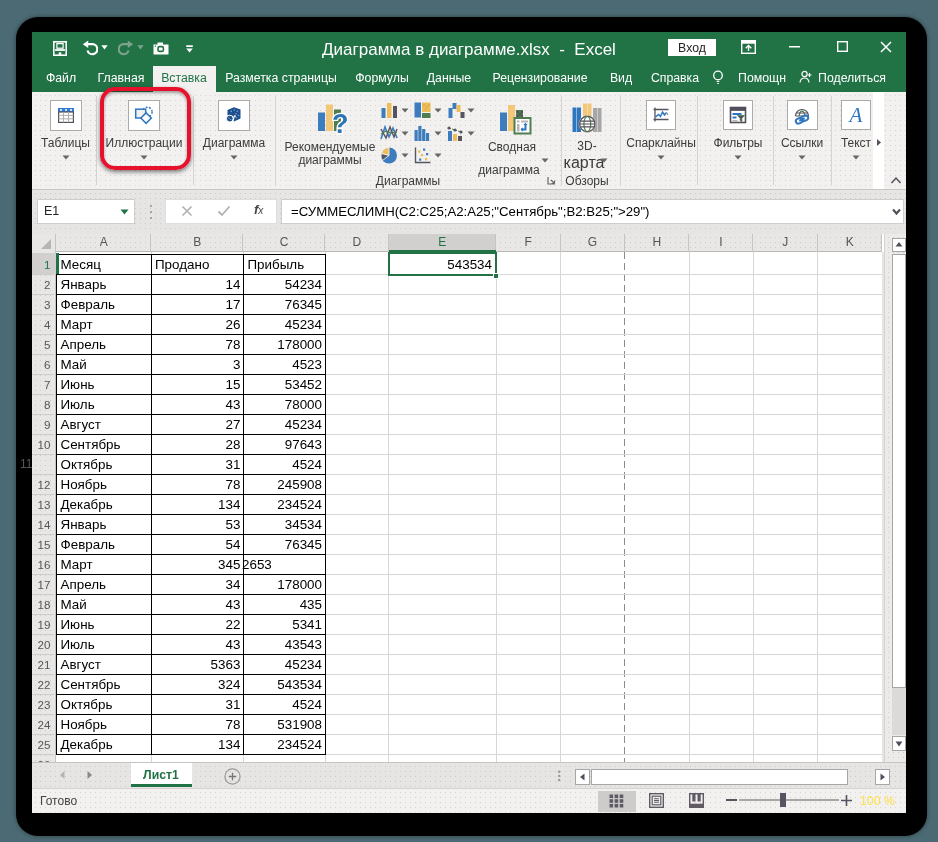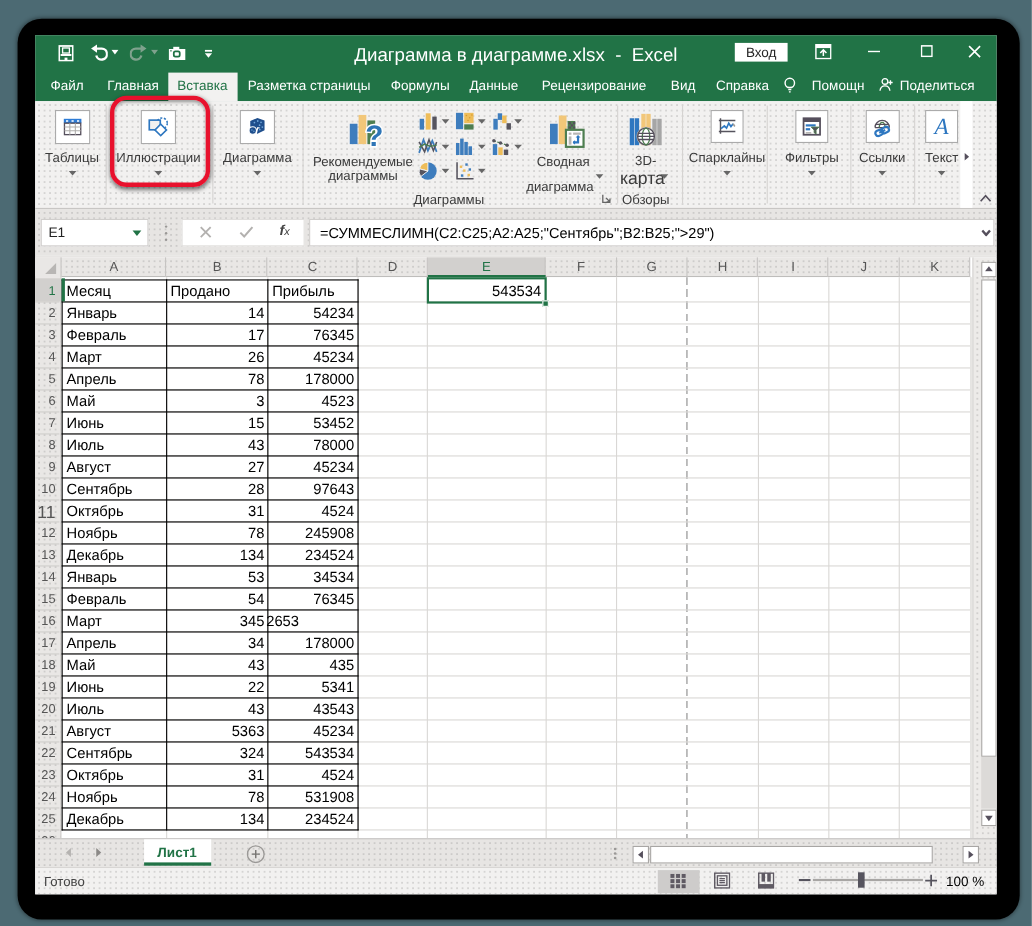--- a/index.html
+++ b/index.html
@@ -379,21 +379,21 @@
 <div style="position:absolute;left:20px;top:357.7px;width:30.5px;text-align:right;font-size:11.6px;color:#555;white-space:nowrap;">6</div>
 <div style="position:absolute;left:32px;top:374.5px;width:0px;height:0px;"></div>
 <div style="position:absolute;left:20px;top:377.7px;width:30.5px;text-align:right;font-size:11.6px;color:#555;white-space:nowrap;">7</div>
 <div style="position:absolute;left:32px;top:394.5px;width:0px;height:0px;"></div>
 <div style="position:absolute;left:20px;top:397.7px;width:30.5px;text-align:right;font-size:11.6px;color:#555;white-space:nowrap;">8</div>
 <div style="position:absolute;left:32px;top:414.5px;width:0px;height:0px;"></div>
 <div style="position:absolute;left:20px;top:417.7px;width:30.5px;text-align:right;font-size:11.6px;color:#555;white-space:nowrap;">9</div>
 <div style="position:absolute;left:32px;top:434.5px;width:0px;height:0px;"></div>
 <div style="position:absolute;left:20px;top:437.7px;width:30.5px;text-align:right;font-size:11.6px;color:#555;white-space:nowrap;">10</div>
 <div style="position:absolute;left:32px;top:454.5px;width:0px;height:0px;"></div>
-<div style="position:absolute;left:20px;top:457.7px;width:30.5px;text-align:right;font-size:16px;color:#555;white-space:nowrap;">11</div>
+<div style="position:absolute;left:20px;top:457.7px;width:30.5px;font-size:12px;color:#555;white-space:nowrap;">11</div>
 <div style="position:absolute;left:32px;top:474.5px;width:0px;height:0px;"></div>
 <div style="position:absolute;left:20px;top:477.7px;width:30.5px;text-align:right;font-size:11.6px;color:#555;white-space:nowrap;">12</div>
 <div style="position:absolute;left:32px;top:494.5px;width:0px;height:0px;"></div>
 <div style="position:absolute;left:20px;top:497.7px;width:30.5px;text-align:right;font-size:11.6px;color:#555;white-space:nowrap;">13</div>
 <div style="position:absolute;left:32px;top:514.5px;width:0px;height:0px;"></div>
 <div style="position:absolute;left:20px;top:517.7px;width:30.5px;text-align:right;font-size:11.6px;color:#555;white-space:nowrap;">14</div>
 <div style="position:absolute;left:32px;top:534.5px;width:0px;height:0px;"></div>
 <div style="position:absolute;left:20px;top:537.7px;width:30.5px;text-align:right;font-size:11.6px;color:#555;white-space:nowrap;">15</div>
 <div style="position:absolute;left:32px;top:554.5px;width:0px;height:0px;"></div>
 <div style="position:absolute;left:20px;top:557.7px;width:30.5px;text-align:right;font-size:11.6px;color:#555;white-space:nowrap;">16</div>
@@ -655,13 +655,13 @@
 <rect x="0.7" y="10.7" width="13.6" height="3.6" fill="#5f5a63"></rect>
 </svg>
 <svg style="left:726px;top:799px" width="11" height="3" viewBox="0 0 11 3">
     <rect width="11" height="2" fill="#56545e"></rect>
   </svg>
 <div style="position:absolute;left:739px;top:799px;width:100px;height:1.6px;background:#a8a6a4;"></div>
 <div style="position:absolute;left:780px;top:793px;width:6px;height:14px;background:#56545e;"></div>
 <svg style="left:841px;top:795px" width="11" height="11" viewBox="0 0 11 11">
     <path d="M5.5 0 l0 11 M0 5.5 l11 0" stroke="#56545e" stroke-width="1.6"></path>
   </svg>
-<div style="position:absolute;left:860px;top:794px;font-size:12.3px;color:#000000;white-space:nowrap;">100 %</div>
+<div style="position:absolute;left:860px;top:794px;font-size:12.3px;color:#fde047;white-space:nowrap;">100 %</div>
 <div style="position:absolute;left:100px;top:87px;width:91px;height:83px;border:4px solid #e8112d;border-radius:15px;box-shadow:0 2px 4px rgba(0,0,0,0.5), inset 0 2px 3px rgba(0,0,0,0.35);"></div>
 </body></html>

